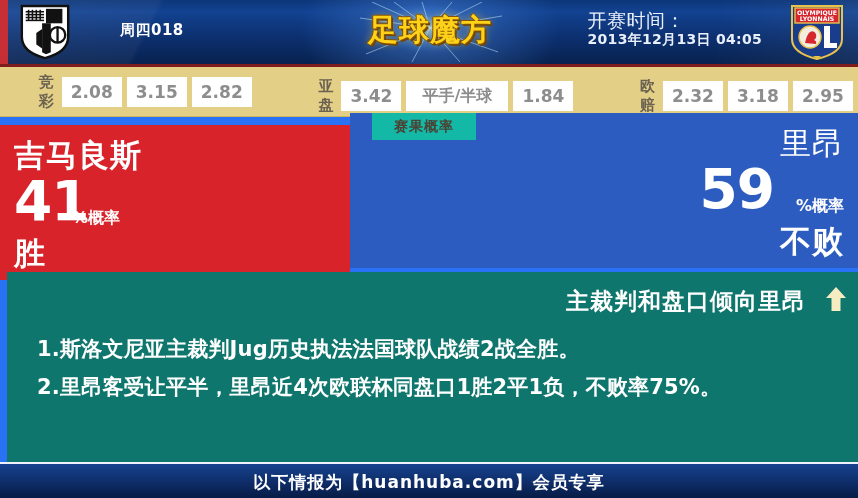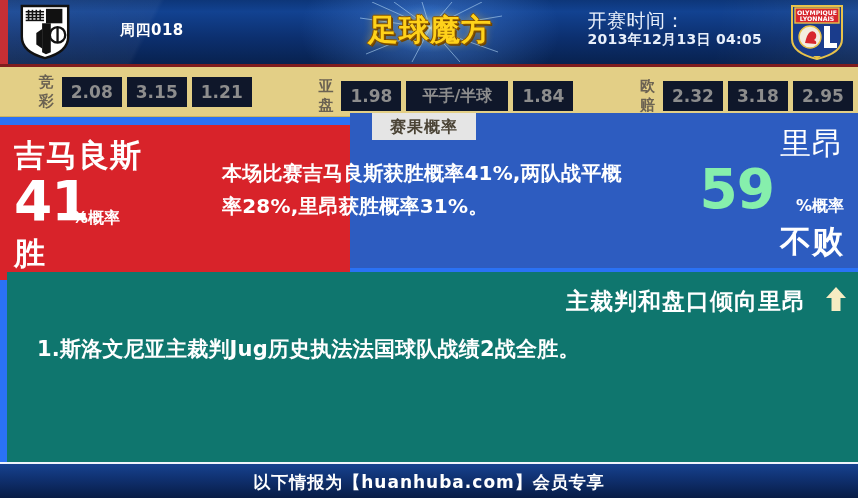--- a/index.html
+++ b/index.html
@@ -39,40 +39,40 @@
   .kickoff{position:absolute;right:96px;top:11px;text-align:left;color:#e9f0fb;}
   .kickoff .k1{font-size:19px;line-height:18px;letter-spacing:.5px;}
   .kickoff .k2{font-size:14px;line-height:20px;font-weight:bold;letter-spacing:.3px;}
 
   
   .odds{position:absolute;left:0;top:64px;width:858px;height:49px;background:#e3cf86;
     border-top:3px solid #7f1d1d;border-bottom:1px solid #cdb45f;}
   .odds-row{display:flex;align-items:center;height:49px;}
   .odds-group{display:flex;align-items:center;}
   .odds-label{color:#6b6252;font-size:15px;font-weight:bold;margin:0 7px 0 0;letter-spacing:1px;}
-  .odds-cell{background:#0f172a;color:#8d8d8d;font-size:17px;font-weight:bold;
+  .odds-cell{background:#ffffff;color:#8d8d8d;font-size:17px;font-weight:bold;
     height:30px;line-height:30px;text-align:center;margin-right:5px;padding:0 8px;min-width:44px;}
   .odds-cell.wide{min-width:86px;font-size:16px;}
   .sp1{width:64px;} .sp2{width:72px;}
   .gp-pad{padding-left:18px;margin-top:8px;}
 
   
   .prob{position:absolute;left:0;top:113px;width:858px;height:155px;}
   .prob-left{position:absolute;left:0;top:12px;width:350px;height:155px;background:#d8232a;}
   .prob-right{position:absolute;left:350px;top:0;width:508px;height:155px;background:#2d5cc0;}
-  .prob-tab{position:absolute;left:372px;top:0;width:104px;height:27px;background:#e5e5e5;
-    color:#4a4335;font-size:16px;font-weight:bold;line-height:27px;text-align:center;letter-spacing:1px;}
+  .prob-tab{position:absolute;left:372px;top:0;width:104px;height:27px;background:#14b8a6;
+    color:#4a4335;font-size:14px;font-weight:bold;line-height:27px;text-align:center;letter-spacing:1px;}
 
   .ph-team{position:absolute;left:14px;top:10px;color:#fff;font-size:31px;font-weight:bold;letter-spacing:1px;}
   .ph-num{position:absolute;left:14px;top:48px;color:#fff;font-size:55px;font-weight:bold;line-height:56px;letter-spacing:-1px;}
   .ph-pct{position:absolute;left:72px;top:83px;color:#fff;font-size:16px;font-weight:bold;}
   .ph-res{position:absolute;left:14px;top:108px;color:#fff;font-size:31px;font-weight:bold;letter-spacing:1px;}
 
   .pa-team{position:absolute;right:14px;top:10px;color:#fff;font-size:31px;font-weight:normal;letter-spacing:1px;}
-  .pa-num{position:absolute;right:84px;top:48px;color:#86efac;font-size:55px;font-weight:bold;line-height:56px;letter-spacing:-1px;}
+  .pa-num{position:absolute;right:84px;top:48px;color:#ffffff;font-size:55px;font-weight:bold;line-height:56px;letter-spacing:-1px;}
   .pa-pct{position:absolute;right:14px;top:83px;color:#fff;font-size:16px;font-weight:bold;}
   .pa-res{position:absolute;right:14px;top:108px;color:#fff;font-size:31px;font-weight:bold;letter-spacing:1px;}
 
   .prob-desc{position:absolute;left:222px;top:44px;width:400px;color:#ffffff;
     font-size:20px;font-weight:bold;line-height:33px;letter-spacing:.2px;}
 
   
   .analysis{position:absolute;left:7px;top:272px;width:858px;height:190px;background:#0f766e;}
   .an-head{position:absolute;right:18px;top:14px;color:#ffffff;font-size:23px;font-weight:bold;letter-spacing:1px;}
   .an-arrow{display:inline-block;margin-left:10px;vertical-align:-3px;}
@@ -155,26 +155,26 @@
     </svg>
   </div>
 
   <div class="odds">
     <div class="odds-row">
       <div class="sp1"></div>
       <div class="odds-group">
         <span class="odds-label">竞彩</span>
         <span class="odds-cell">2.08</span>
         <span class="odds-cell">3.15</span>
-        <span class="odds-cell">1.21</span>
+        <span class="odds-cell">2.82</span>
       </div>
       <div class="sp2"></div>
       <div class="odds-group gp-pad">
         <span class="odds-label">亚盘</span>
-        <span class="odds-cell">1.98</span>
+        <span class="odds-cell">3.42</span>
         <span class="odds-cell wide">平手/半球</span>
         <span class="odds-cell">1.84</span>
       </div>
       <div class="sp2"></div>
       <div class="odds-group gp-pad">
         <span class="odds-label">欧赔</span>
         <span class="odds-cell">2.32</span>
         <span class="odds-cell">3.18</span>
         <span class="odds-cell">2.95</span>
       </div>
@@ -190,34 +190,34 @@
     </div>
 
     <div class="prob-right">
       <div class="pa-team">里昂</div>
       <div class="pa-num">59</div>
       <div class="pa-pct">%概率</div>
       <div class="pa-res">不败</div>
     </div>
 
     <div class="prob-tab">赛果概率</div>
-    <div class="prob-desc">本场比赛吉马良斯获胜概率41%,两队战平概率28%,里昂获胜概率31%。</div>
   </div>
 
   <div class="analysis">
     <div class="an-head">
       <span>主裁判和盘口倾向里昂</span>
       <span class="an-arrow">
         <svg width="22" height="26" viewBox="0 0 22 26">
           <path d="M11 1 L21 12 H15.5 V25 H6.5 V12 H1 Z" fill="#f6ecc2"></path>
         </svg>
       </span>
     </div>
     <div class="an-list">
       <div class="an-item">1.斯洛文尼亚主裁判Jug历史执法法国球队战绩2战全胜。</div>
+      <div class="an-item">2.里昂客受让平半，里昂近4次欧联杯同盘口1胜2平1负，不败率75%。</div>
     </div>
   </div>
 
   <div class="footer">
     <div class="footer-text">以下情报为【huanhuba.com】会员专享</div>
   </div>
 
 </div>
 
 </body></html>

